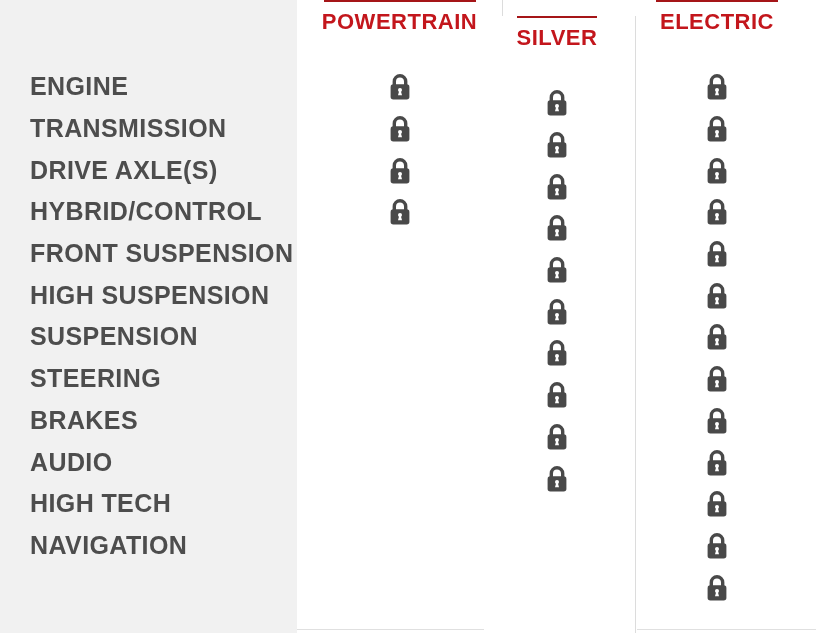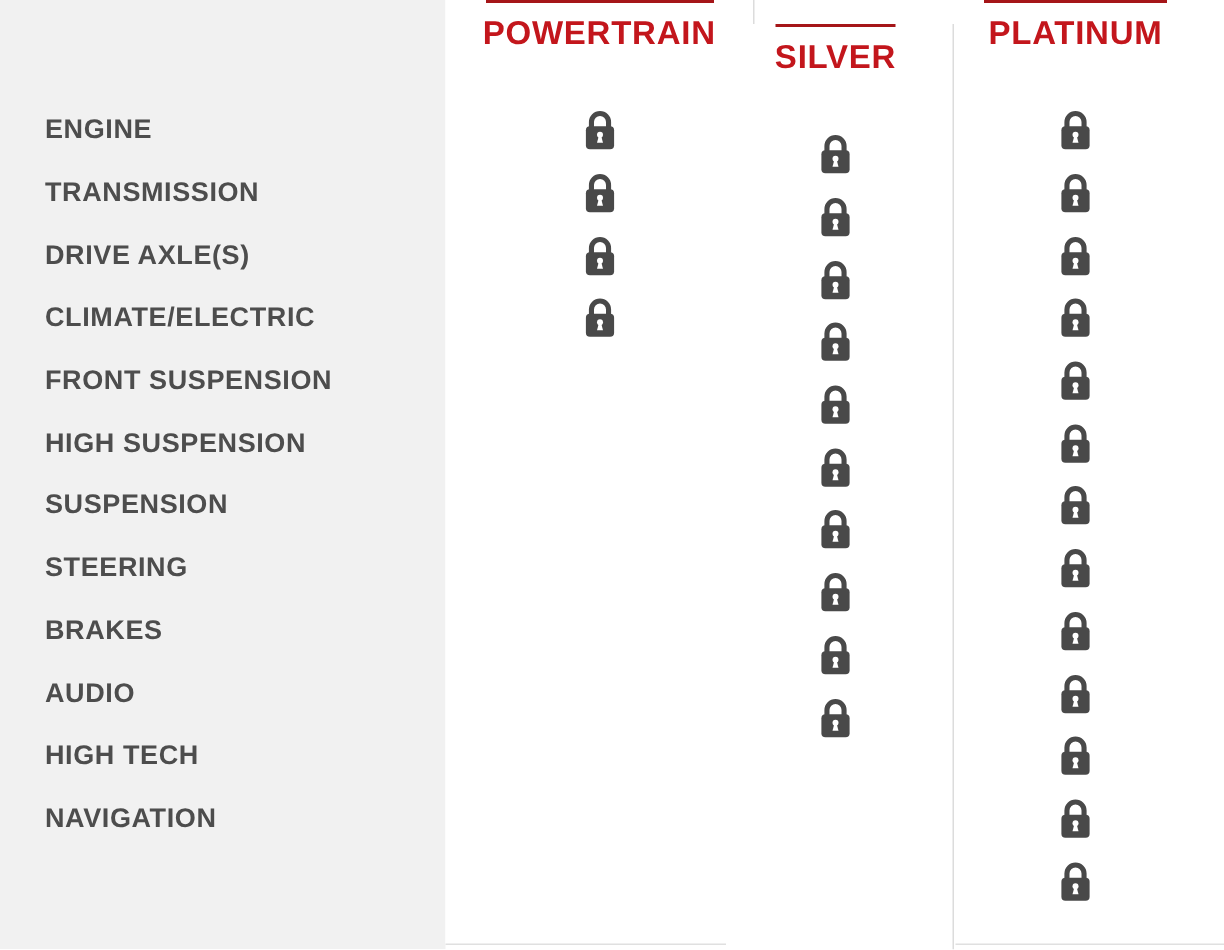--- a/index.html
+++ b/index.html
@@ -24,21 +24,21 @@
     background: var(--label-bg, #f1f1f1);
   }
   .head-spacer { height: 66px; }
   .row {
     height: 41.7px;
     display: flex;
     align-items: center;
     padding-left: 30px;
   }
   .cat {
-    font-size: 18px;
+    font-size: 25px;
     font-weight: bold;
     color: var(--label-text, #4d4d4d);
     letter-spacing: 0.4px;
     white-space: nowrap;
   }
   
   .plan {
     position: absolute;
     top: 0;
     height: 630px;
@@ -97,21 +97,21 @@
         <div class="row">
           <span class="cat">ENGINE</span>
         </div>
         <div class="row">
           <span class="cat">TRANSMISSION</span>
         </div>
         <div class="row">
           <span class="cat">DRIVE AXLE(S)</span>
         </div>
         <div class="row">
-          <span class="cat">CLIMATE/ELECTRIC</span>
+          <span class="cat">HYBRID/CONTROL</span>
         </div>
         <div class="row">
           <span class="cat">FRONT SUSPENSION</span>
         </div>
         <div class="row">
           <span class="cat">HIGH SUSPENSION</span>
         </div>
         <div class="row">
           <span class="cat">SUSPENSION</span>
         </div>
@@ -271,21 +271,21 @@
         </div>
         <div class="cell"></div>
         <div class="cell"></div>
         <div class="cell"></div>
       </div>
   </section>
 
   <section class="plan plan2">
     <div class="plan-head">
       <span class="cut-bar"></span>
-      <span class="plan-title">PLATINUM</span>
+      <span class="plan-title">ELECTRIC</span>
     </div>
     <div class="plan-body">
         <div class="cell">
           <svg class="lock" width="22" height="27" viewBox="0 0 22 27">
             <path d="M5.3 13.5 V8.4 a5.7 5.7 0 0 1 11.4 0 V13.5" fill="none" stroke="var(--lock)" stroke-width="3.4"></path>
             <rect x="1.6" y="11.2" width="18.8" height="15.3" rx="2.7" fill="var(--lock)"></rect>
             <circle cx="11" cy="16.9" r="2" fill="#fff"></circle>
             <path d="M10.2 17.7 h1.6 l1.2 4.5 h-4 z" fill="#fff"></path>
           </svg>
         </div>

